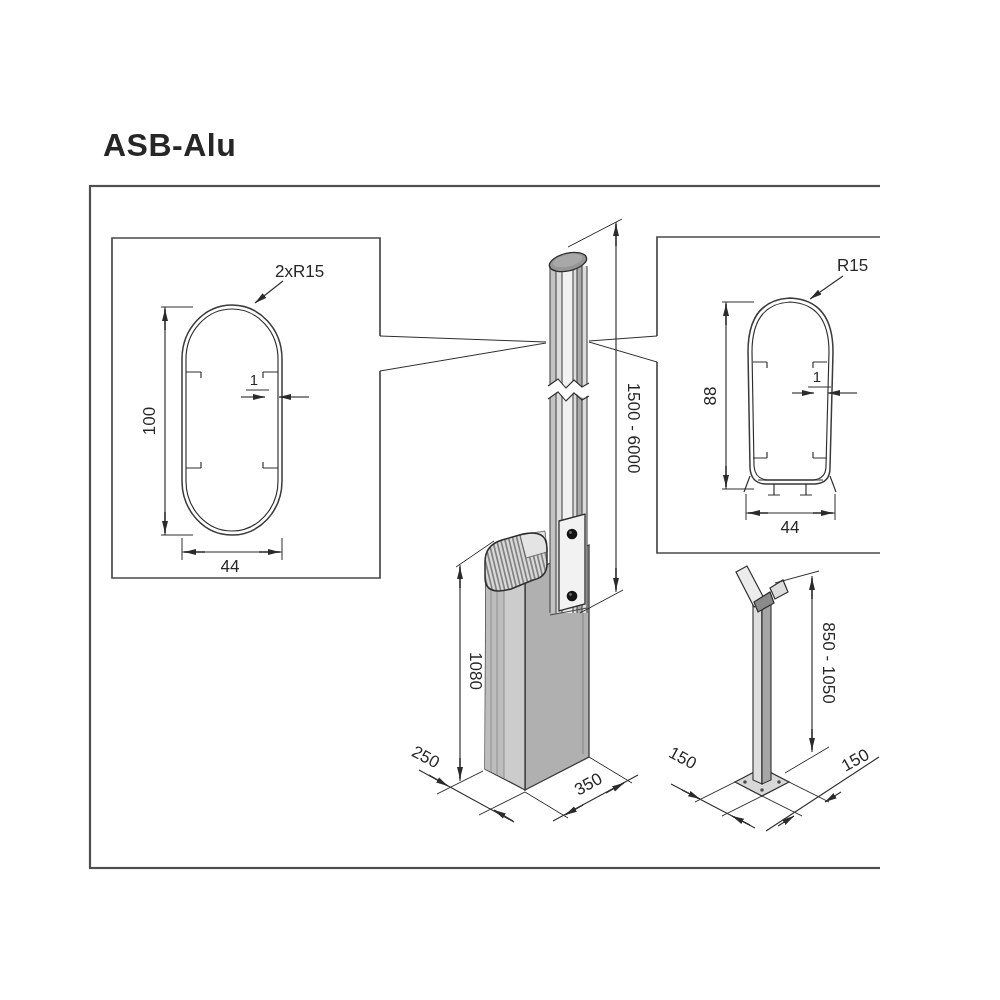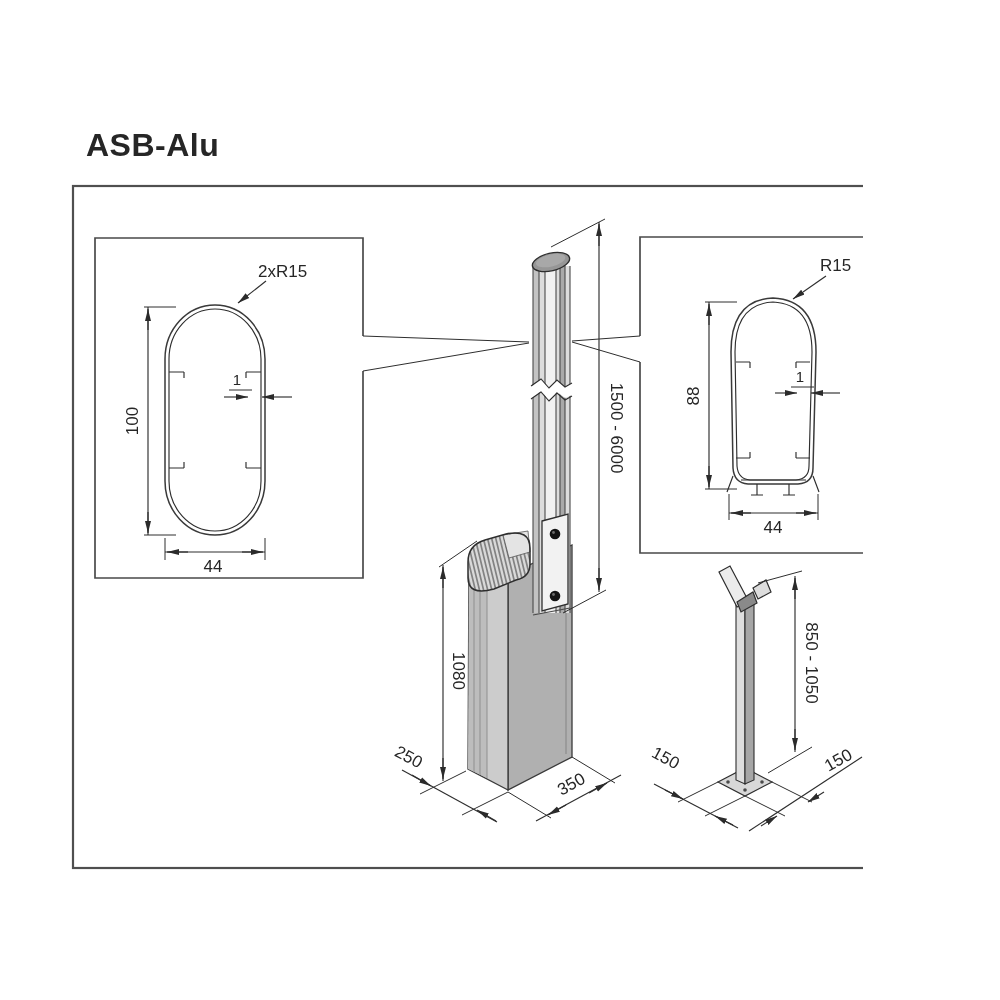--- a/index.html
+++ b/index.html
@@ -1,17 +1,17 @@
 <!DOCTYPE html>
 <html><head>
 <meta charset="utf-8">
 <style>
   html,body{margin:0;padding:0;background:#ffffff;}
   .stage{width:863px;height:1000px;position:relative;background:#fff;overflow:hidden;
-         font-family:"Liberation Sans", sans-serif;}
+         font-family:"Liberation Sans", sans-serif;padding-left:17px;}
   svg text{font-family:"Liberation Sans", sans-serif;fill:#262626;}
   .ttl{font-size:32px;font-weight:bold;letter-spacing:.5px;}
   .dim{font-size:17px;}
   .sm{font-size:15px;}
   .ln{stroke:#2e2e2e;stroke-width:1.15;fill:none;}
   .ext{stroke:#2e2e2e;stroke-width:1;fill:none;}
   .thick{stroke:#3a3a3a;stroke-width:1.5;fill:none;}
   .box{stroke:#4a4a4a;stroke-width:1.7;fill:none;}
 </style>
 </head>

